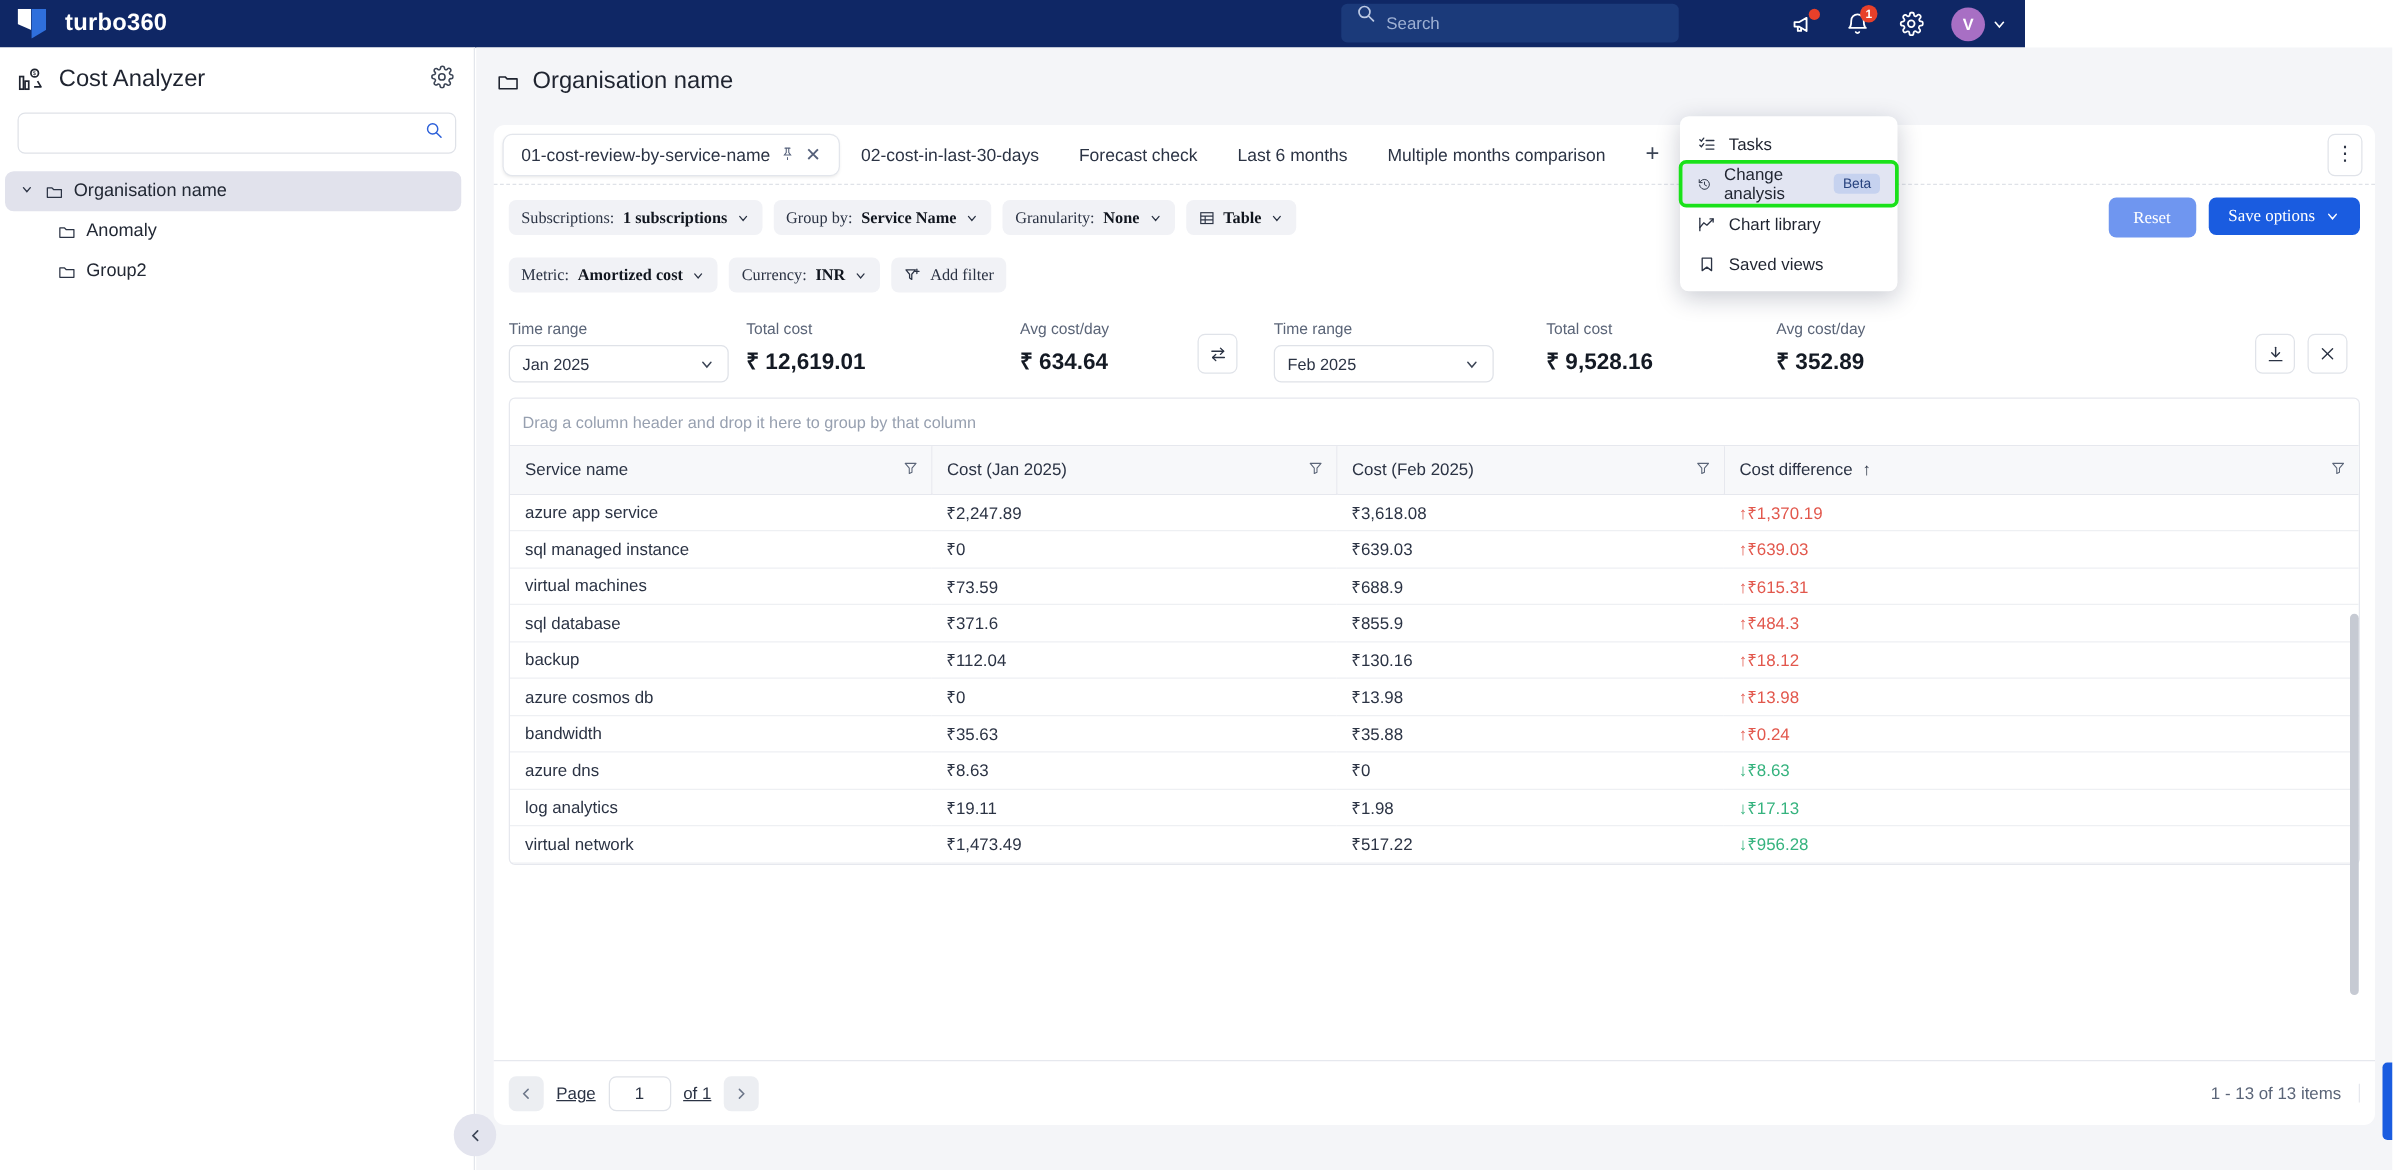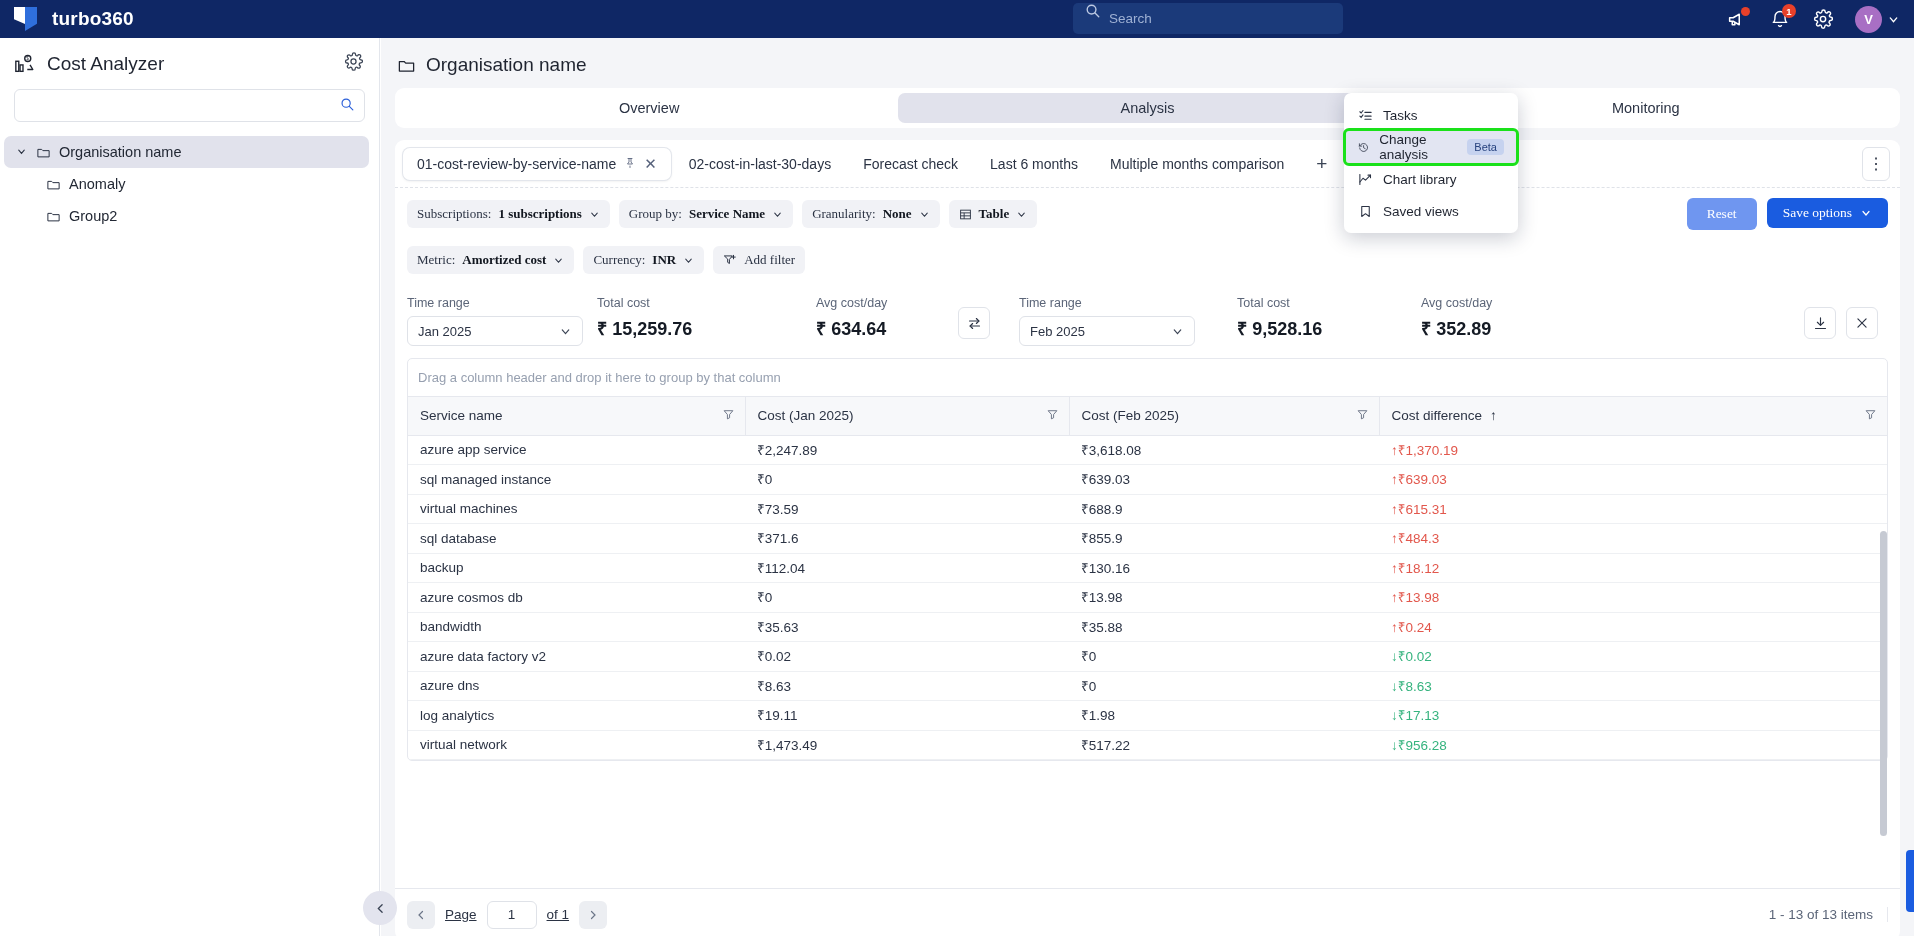--- a/index.html
+++ b/index.html
@@ -6,21 +6,21 @@
   html, body {
     width: 1914px; height: 936px;
     font-family: "Liberation Sans", sans-serif;
     background: #ffffff;
     overflow: hidden;
   }
   body { position: relative; }
 
   
   .topbar {
-    position: absolute; top: 0; left: 0; width: 1914px; height: 38px;
+    position: absolute; top: 0; left: 0; width: 1620px; height: 38px;
     background: #0f2765; display: flex; align-items: center;
   }
   .brand { display: flex; align-items: center; gap: 12px; padding-left: 14px; }
   .brand-logo { width: 26px; height: 24px; position: relative; }
   .brand-logo .p1 {
     position: absolute; left: 0; top: 0; width: 11px; height: 17px;
     background: #ffffff; clip-path: polygon(0 0, 100% 0, 100% 100%, 0 72%);
   }
   .brand-logo .p2 {
     position: absolute; left: 11px; top: 0; width: 12px; height: 24px;
@@ -362,25 +362,20 @@
 
 <div class="main">
 
   <div class="page-head">
     <svg width="19" height="19" viewBox="0 0 24 24" fill="none" stroke="#1f2430" stroke-width="1.6">
       <path d="M3 7h6l2 2h10v10H3z" stroke-linejoin="round"></path>
     </svg>
     <span class="page-title">Organisation name</span>
   </div>
 
-  <div class="card tabs">
-    <div class="tab">Overview</div>
-    <div class="tab active">Analysis</div>
-    <div class="tab">Monitoring</div>
-  </div>
 
   <div class="panel">
 
     <div class="subtabs">
       <div class="subtab active">
         <span>01-cost-review-by-service-name</span>
         <span>
           <svg width="12" height="12" viewBox="0 0 24 24" fill="none" stroke="#55607a" stroke-width="1.7" stroke-linecap="round">
             <path d="M8 3h8M10 3v7l-3 4h10l-3-4V3M12 18v3"></path>
           </svg>
@@ -470,21 +465,21 @@
           <div class="sum-label">Time range</div>
           <div class="tr-select">
             <span>Jan 2025</span>
             <svg class="cd" width="13" height="13" viewBox="0 0 24 24" fill="none" stroke="#3b4455" stroke-width="2.2" stroke-linecap="round">
                 <polyline points="6 9 12 16 18 9"></polyline>
               </svg>
           </div>
         </div>
         <div class="sumcell" style="width:200px">
           <div class="sum-label">Total cost</div>
-          <div class="sum-value">₹ 15,259.76</div>
+          <div class="sum-value">₹ 12,619.01</div>
         </div>
         <div class="vdiv"></div>
         <div class="sumcell" style="width:160px;padding-left:18px">
           <div class="sum-label">Avg cost/day</div>
           <div class="sum-value">₹ 634.64</div>
         </div>
         <div style="padding-top:17px">
           <div class="sq-btn">
             <svg width="15" height="15" viewBox="0 0 24 24" fill="none" stroke="#2b3344" stroke-width="1.8" stroke-linecap="round" stroke-linejoin="round">
               <polyline points="15 4 19 8 15 12"></polyline>
@@ -618,26 +613,20 @@
               <td>₹13.98</td>
               <td class="up">↑₹13.98</td>
             </tr>
             <tr>
               <td>bandwidth</td>
               <td>₹35.63</td>
               <td>₹35.88</td>
               <td class="up">↑₹0.24</td>
             </tr>
             <tr>
-              <td>azure data factory v2</td>
-              <td>₹0.02</td>
-              <td>₹0</td>
-              <td class="down">↓₹0.02</td>
-            </tr>
-            <tr>
               <td>azure dns</td>
               <td>₹8.63</td>
               <td>₹0</td>
               <td class="down">↓₹8.63</td>
             </tr>
             <tr>
               <td>log analytics</td>
               <td>₹19.11</td>
               <td>₹1.98</td>
               <td class="down">↓₹17.13</td>

